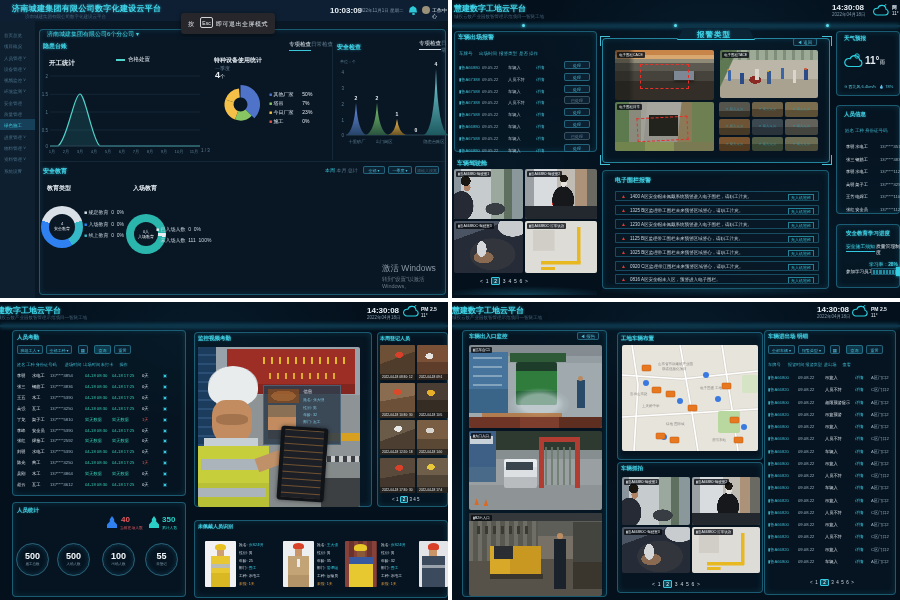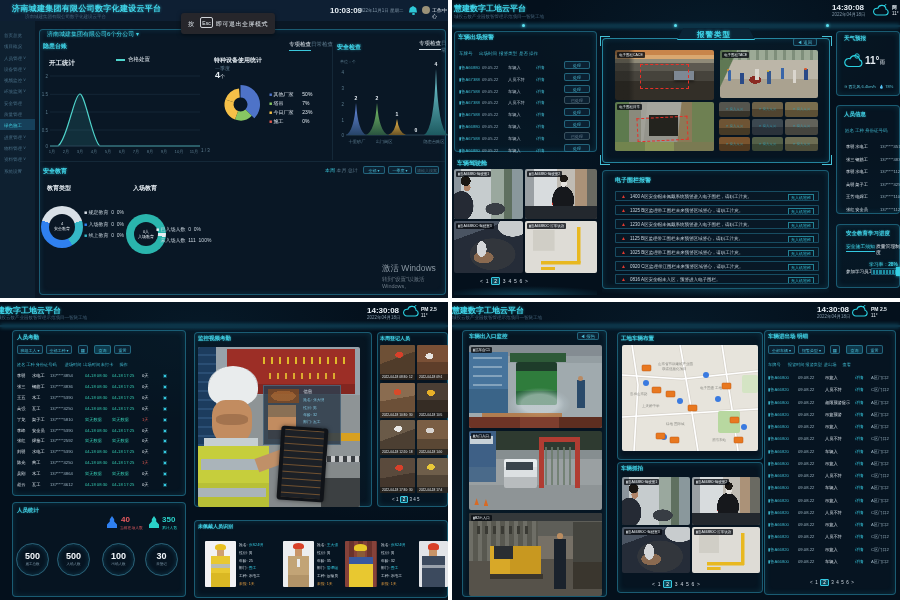--- a/index.html
+++ b/index.html
@@ -514,21 +514,21 @@
     </div>
  <div class="a circ" style="left:57px;top:241px">
       <b>500</b>
       <i>入场人数</i>
     </div>
  <div class="a circ" style="left:102px;top:241px">
       <b>100</b>
       <i>出场人数</i>
     </div>
  <div class="a circ" style="left:145px;top:241px">
-      <b>30</b>
+      <b>55</b>
       <i>未登记</i>
     </div>
 
  <div class="pan" style="left:194px;top:30px;width:178px;height:175px"></div>
  <div class="ptt" style="left:198px;top:33px;font-size:5.5px">监控视频考勤</div>
  <div class="ph" id="selfie" style="left:198px;top:45px;width:162px;height:160px;background:linear-gradient(180deg,#97a2aa 0 30%,#8e9496 30% 72%,#84898c 72% 100%)">
   <div style="position:absolute;left:18%;top:1.5%;width:79%;height:28%;background:linear-gradient(180deg,#9c2e26 0 78%,#832620 78% 100%)"></div>
   <div style="position:absolute;left:40%;top:6%;width:52%;height:4.5%;background:repeating-linear-gradient(90deg,#e0b82a 0 2.5px,transparent 2.5px 8px)"></div>
   <div style="position:absolute;left:44%;top:16%;width:44%;height:4%;background:repeating-linear-gradient(90deg,#e8c030 0 2.5px,transparent 2.5px 8px);opacity:.85"></div>
   <div style="position:absolute;left:0;top:0;width:11%;height:100%;background:repeating-linear-gradient(180deg,#1c3c5e 0 7px,#2a4e74 7px 9px)"></div>

